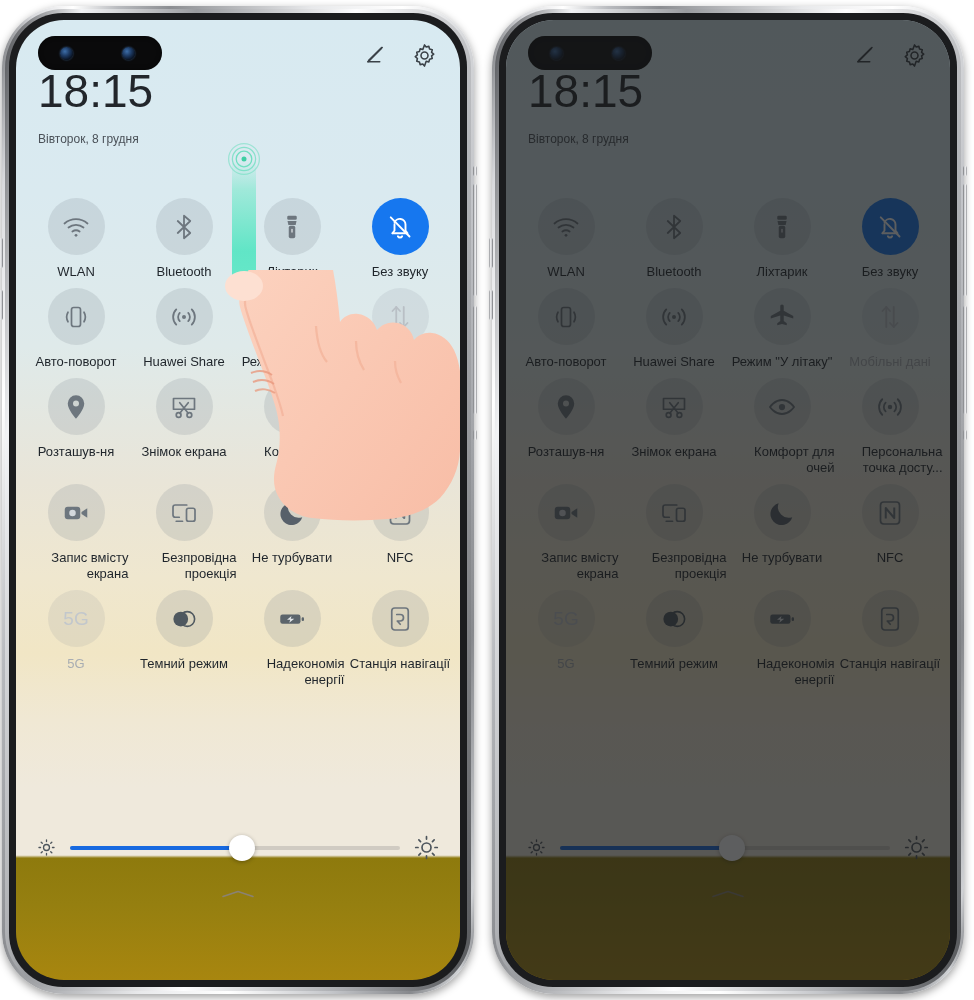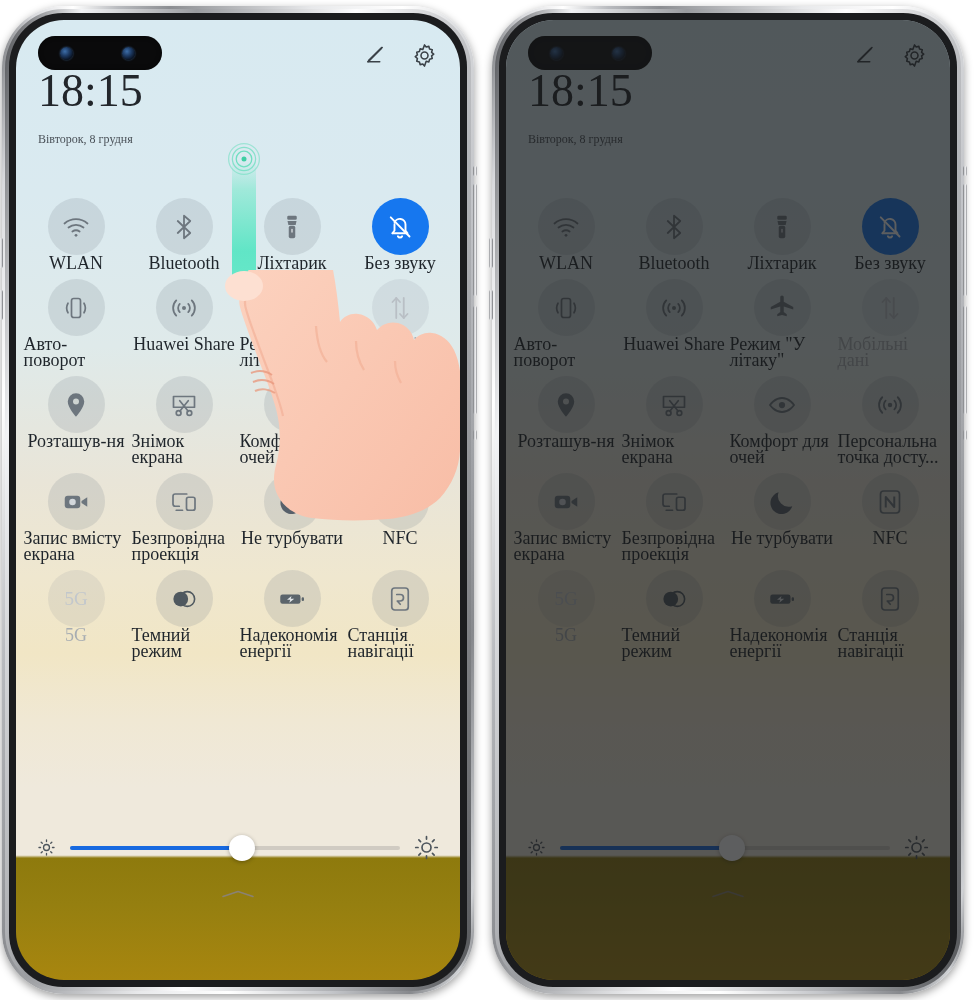--- a/index.html
+++ b/index.html
@@ -1,18 +1,18 @@
 <!DOCTYPE html>
 <html><head>
 <meta charset="utf-8">
 <style>
   html,body{margin:0;padding:0;background:#ffffff;}
   body{width:974px;height:1000px;overflow:hidden;font-family:"Liberation Sans",sans-serif;}
 
-  .stage{position:relative;width:974px;height:1000px;font-family:Liberation Serif, serif;}
+  .stage{position:relative;width:974px;height:1000px;}
 
   
   .phone{position:absolute;top:6px;width:472px;height:988px;}
   .phone.left{left:2px;}
   .phone.right{left:492px;}
 
   .frame-outer{
     position:absolute;inset:0;
     border-radius:62px;
     background:linear-gradient(100deg,#6d6f73 0%,#d9dadd 5%,#ffffff 11%,#b9bbbf 18%,#8c8e92 26%,#e8e9eb 48%,#ffffff 62%,#c3c5c9 78%,#87898d 90%,#cfd1d4 97%,#5f6165 100%);
@@ -80,21 +80,21 @@
   .datev{position:absolute;top:112px;left:22px;font-size:12px;color:#4a5158;font-weight:400;}
 
   
   .grid{position:absolute;top:178px;left:6px;right:6px;display:grid;
     grid-template-columns:repeat(4,1fr);row-gap:8px;}
   .tile{display:flex;flex-direction:column;align-items:center;}
   .tcirc{width:57px;height:57px;border-radius:50%;background:rgba(123,135,146,.20);
     display:flex;align-items:center;justify-content:center;}
   .tcirc.on{background:#1677ef;}
   .tcirc.dim{background:rgba(123,135,146,.13);}
-  .tlbl{font-size:18px;line-height:16px;color:#1f252b;text-align:left;
+  .tlbl{margin-top:9px;font-size:13px;line-height:16px;color:#1f252b;text-align:right;
     max-width:105px;font-weight:400;}
   .tlbl.dim{color:#a8adb2;}
   .ic{width:30px;height:30px;display:block;}
   .ic path,.ic circle,.ic rect,.ic line,.ic polyline,.ic polygon{vector-effect:non-scaling-stroke;}
 
   
   .bright{position:absolute;left:20px;right:20px;top:814px;display:flex;align-items:center;gap:13px;}
   .track{position:relative;flex:1;height:4px;border-radius:2px;background:rgba(120,120,120,.26);}
   .fill{position:absolute;left:0;top:0;bottom:0;border-radius:2px;background:#1769e0;}
   .thumb{position:absolute;top:50%;width:26px;height:26px;margin-top:-13px;margin-left:-13px;

